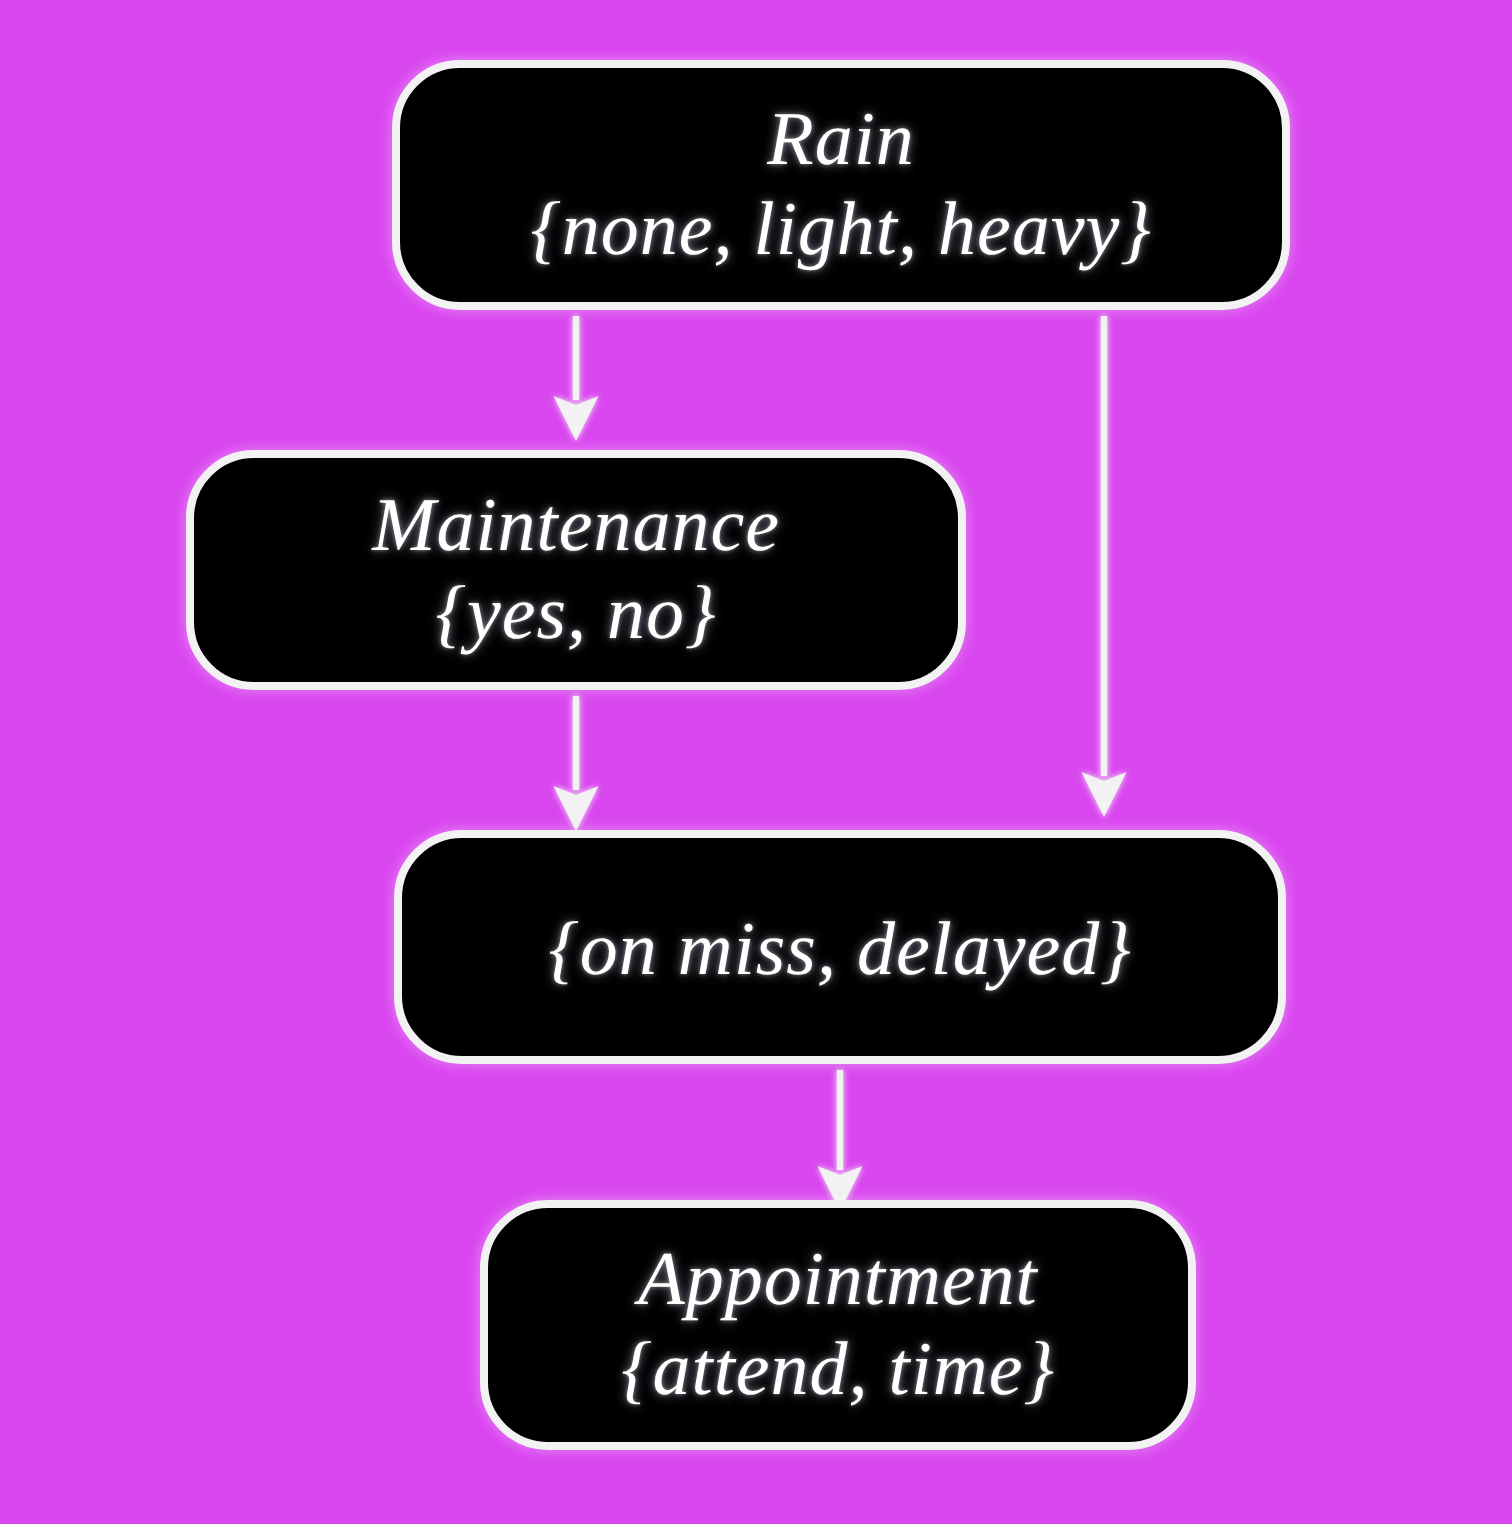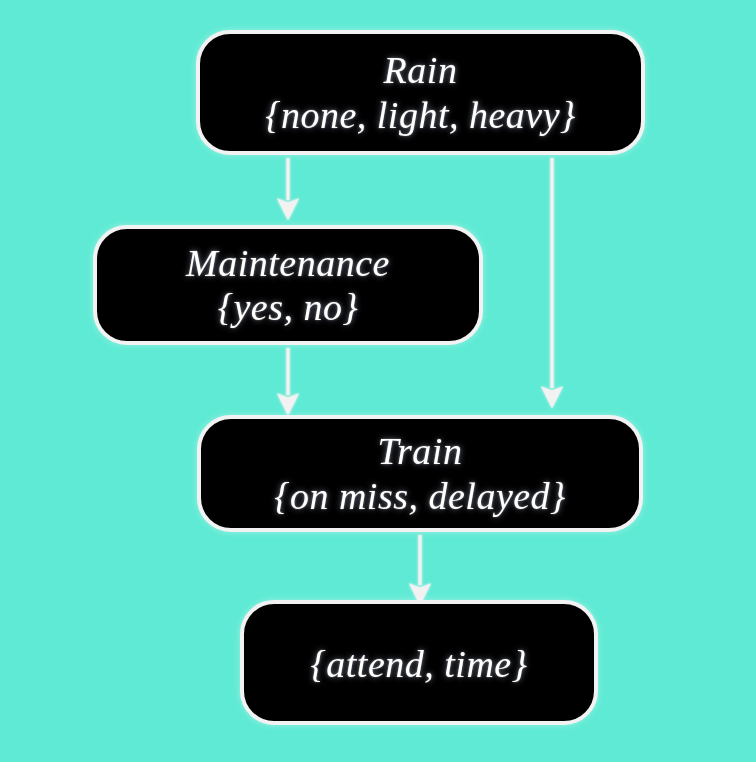--- a/index.html
+++ b/index.html
@@ -5,21 +5,21 @@
 <style>
   html, body {
     margin: 0;
     padding: 0;
     background: #000000;
   }
   #canvas {
     position: relative;
     width: 756px;
     height: 762px;
-    background: #5eead4;
+    background: #d946ef;
     overflow: hidden;
     font-family: "Liberation Serif", "DejaVu Serif", serif;
   }
   #edge-layer {
     position: absolute;
     left: 0;
     top: 0;
     width: 756px;
     height: 762px;
     pointer-events: none;
@@ -95,21 +95,21 @@
     <div class="node-label">Rain</div>
     <div class="node-states">{none, light, heavy}</div>
   </div>
 
   <div class="node" id="node-maintenance">
     <div class="node-label">Maintenance</div>
     <div class="node-states">{yes, no}</div>
   </div>
 
   <div class="node" id="node-train">
-    <div class="node-label">Train</div>
     <div class="node-states">{on miss, delayed}</div>
   </div>
 
   <div class="node" id="node-appointment">
+    <div class="node-label">Appointment</div>
     <div class="node-states">{attend, time}</div>
   </div>
 
 </div>
 
 </body></html>

